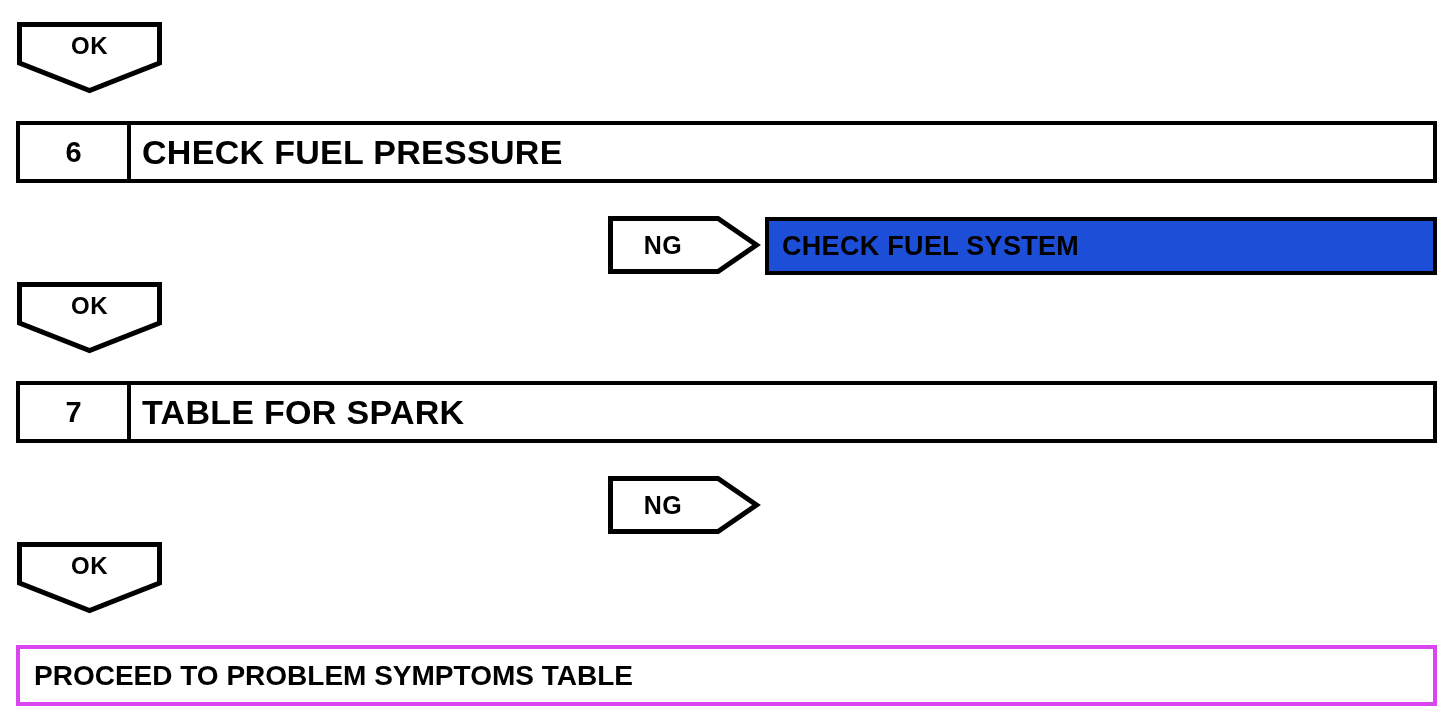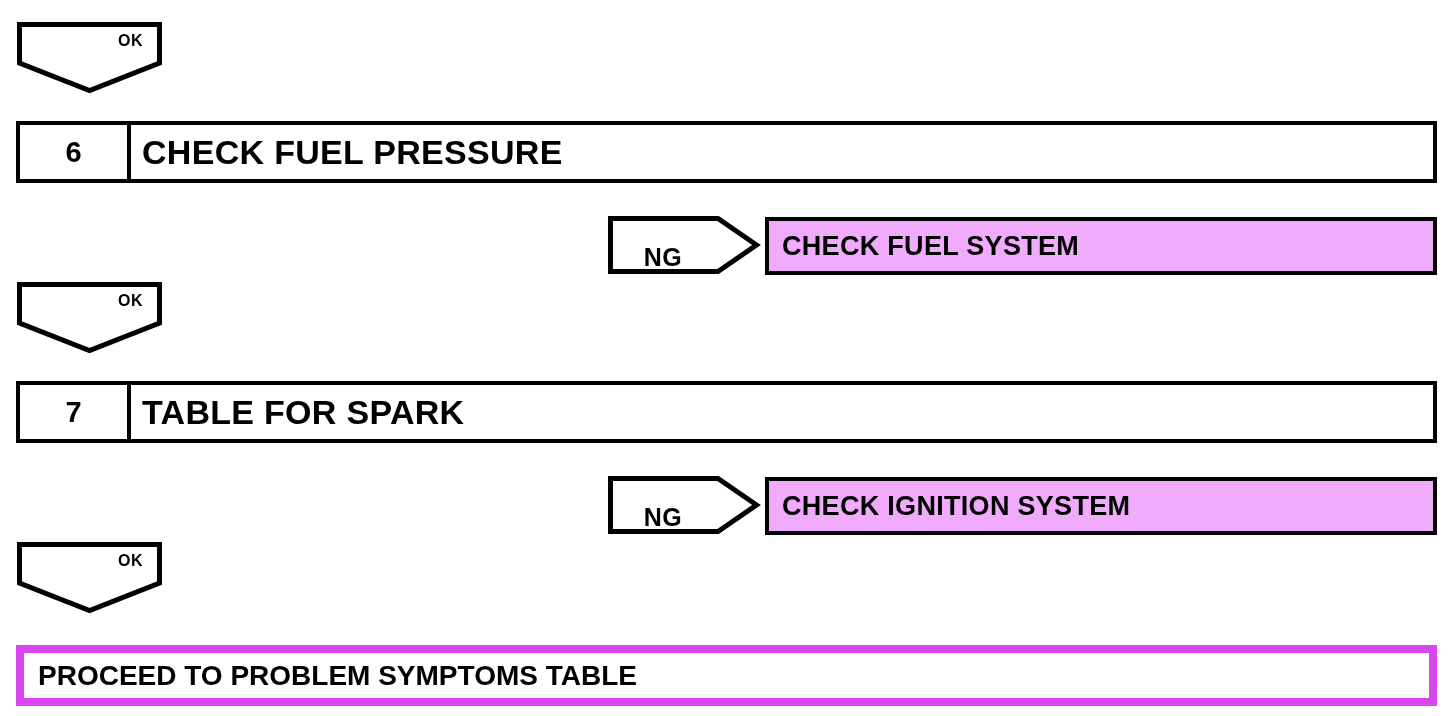--- a/index.html
+++ b/index.html
@@ -53,35 +53,35 @@
     font-size: 34px;
     font-weight: bold;
     color: #000000;
     letter-spacing: 0.3px;
     white-space: nowrap;
   }
 
   
   .plain-box {
     border: 4px solid #000000;
-    background: #f0abfc;
+    background: #1d4ed8;
     display: flex;
     align-items: center;
     padding-left: 13px;
     font-size: 27px;
     font-weight: bold;
     color: #000000;
     letter-spacing: 0.3px;
     white-space: nowrap;
     box-sizing: border-box;
   }
 
   
   .terminal-box {
-    border: 8px solid #d946ef;
+    border: 4px solid #d946ef;
     background: #ffffff;
     display: flex;
     align-items: center;
     padding-left: 14px;
     font-size: 28px;
     font-weight: bold;
     color: #000000;
     letter-spacing: 0px;
     white-space: nowrap;
     box-sizing: border-box;
@@ -92,37 +92,36 @@
     width: 145px;
     height: 71px;
   }
   .ok-marker svg { display: block; width: 100%; height: 100%; overflow: visible; }
   .ok-label {
     position: absolute;
     top: 10px;
     left: 0;
     width: 145px;
     text-align: center;
-    font-size: 16px;
+    font-size: 24px;
     font-weight: bold;
     color: #000000;
     letter-spacing: 0.5px;
     pointer-events: none;
-    padding-left: 41px;
   }
 
   
   .ng-marker {
     width: 151px;
     height: 58px;
   }
   .ng-marker svg { display: block; width: 100%; height: 100%; overflow: visible; }
   .ng-label {
     position: absolute;
-    top: 12px;
+    top: 0;
     left: 0;
     width: 110px;
     height: 58px;
     display: flex;
     align-items: center;
     justify-content: center;
     font-size: 25px;
     font-weight: bold;
     color: #000000;
     letter-spacing: 0.5px;
@@ -167,21 +166,20 @@
     <div class="step-title">TABLE FOR SPARK</div>
   </div>
 
   <div class="node ng-marker" style="left:608px; top:476px;">
     <svg viewBox="0 0 151 58" preserveAspectRatio="none" aria-hidden="true">
       <polygon points="2.5,2.5 110,2.5 148.5,29 110,55.5 2.5,55.5" fill="#ffffff" stroke="#000000" stroke-width="5" stroke-linejoin="miter"></polygon>
     </svg>
     <span class="ng-label">NG</span>
   </div>
 
-  <div class="node plain-box" style="left:765px; top:477px; width:672px; height:58px;">CHECK IGNITION SYSTEM</div>
 
   <div class="node ok-marker" style="left:17px; top:542px;">
     <svg viewBox="0 0 145 71" preserveAspectRatio="none" aria-hidden="true">
       <polygon points="2.5,2.5 142.5,2.5 142.5,41 72.5,68.5 2.5,41" fill="#ffffff" stroke="#000000" stroke-width="5" stroke-linejoin="miter"></polygon>
     </svg>
     <span class="ok-label">OK</span>
   </div>
 
   <div class="node terminal-box" style="left:16px; top:645px; width:1421px; height:61px;">PROCEED TO PROBLEM SYMPTOMS TABLE</div>
 

